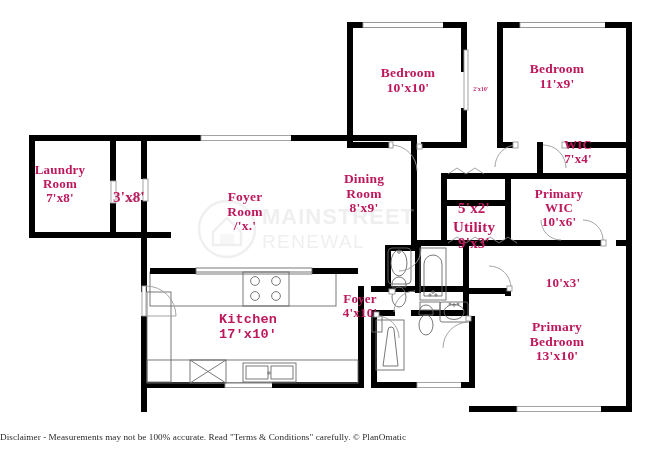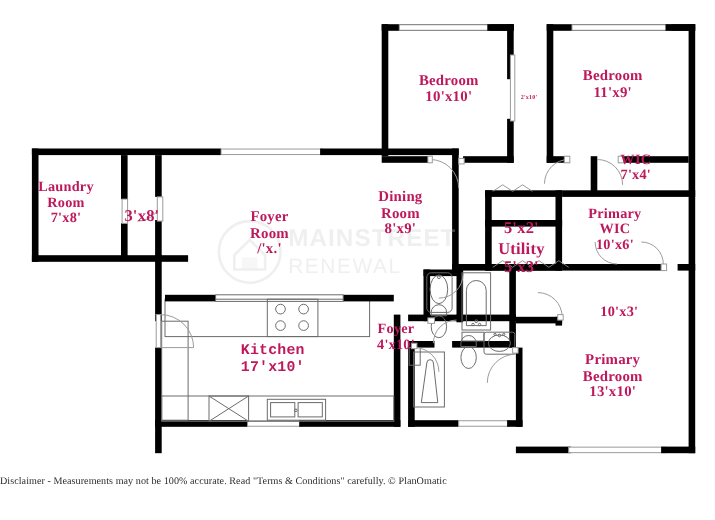--- a/index.html
+++ b/index.html
@@ -309,21 +309,21 @@
 7'x8'</div>
       <div class="room-label lbl-sm" style="left: 59px; top: 189px; width: 140px;">3'x8'</div>
       <div class="room-label lbl-lg" style="left: 175px; top: 190px; width: 140px;">Foyer
 Room
 /'x.'</div>
       <div class="room-label lbl-lg" style="left: 294px; top: 172px; width: 140px;">Dining
 Room
 8'x9'</div>
       <div class="room-label lbl-sm" style="left: 404px; top: 189px; width: 140px; margin-top: 11px;">5'x2'</div>
       <div class="room-label lbl-sm" style="left: 404px; top: 219px; width: 140px;">Utility
-5'x3'</div>
+9'x3'</div>
       <div class="room-label lbl-md" style="left: 493px; top: 276px; width: 140px;">10'x3'</div>
       <div class="room-label lbl-md" style="left: 290px; top: 292px; width: 140px; text-align: center;">Foyer
 4'x10'</div>
       <div class="room-label lbl-lg" style="left: 178px; top: 313px; width: 140px; font-family: Liberation Mono, monospace;">Kitchen
 17'x10'</div>
       <div class="room-label lbl-lg" style="left: 487px; top: 320px; width: 140px;">Primary
 Bedroom
 13'x10'</div>
     </div>
 

